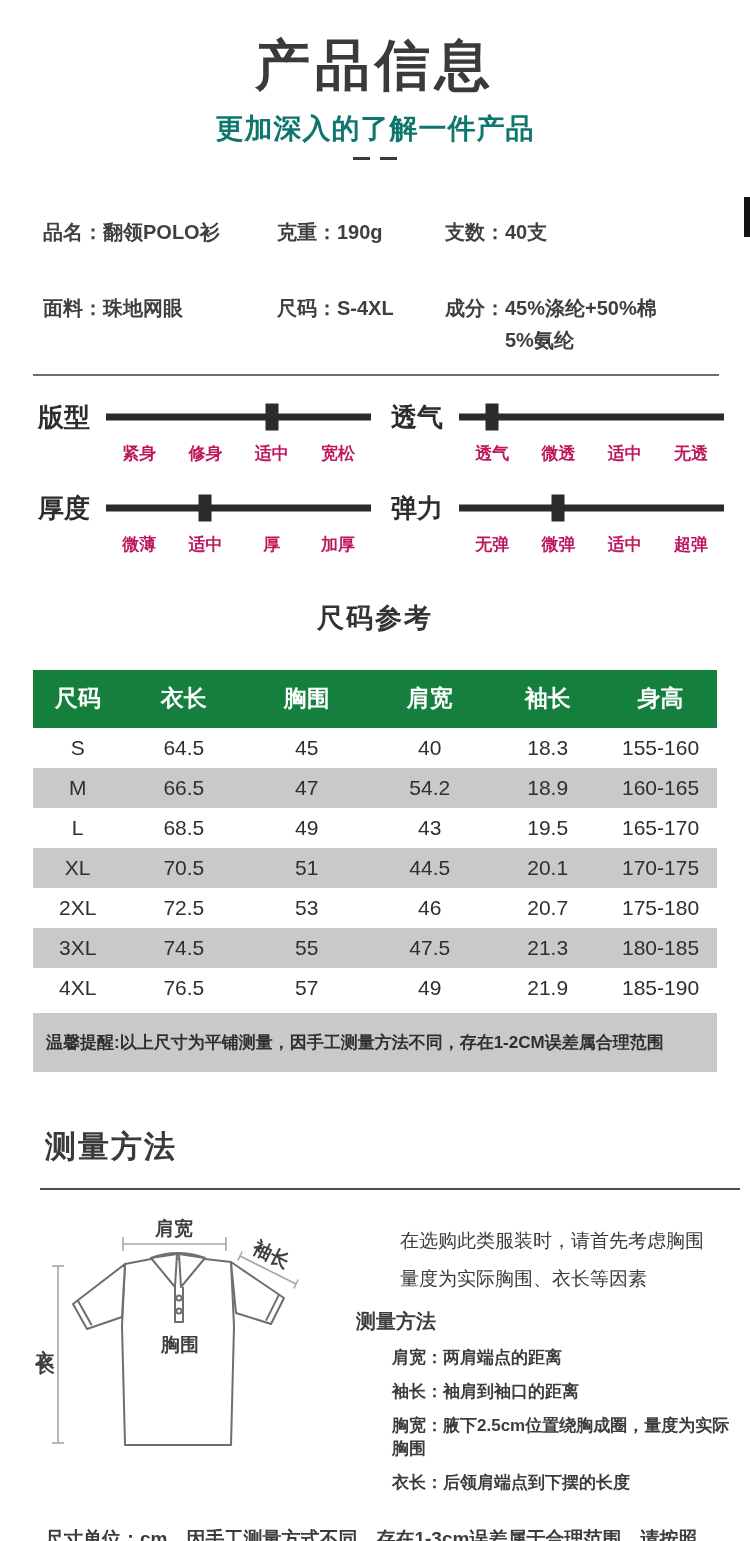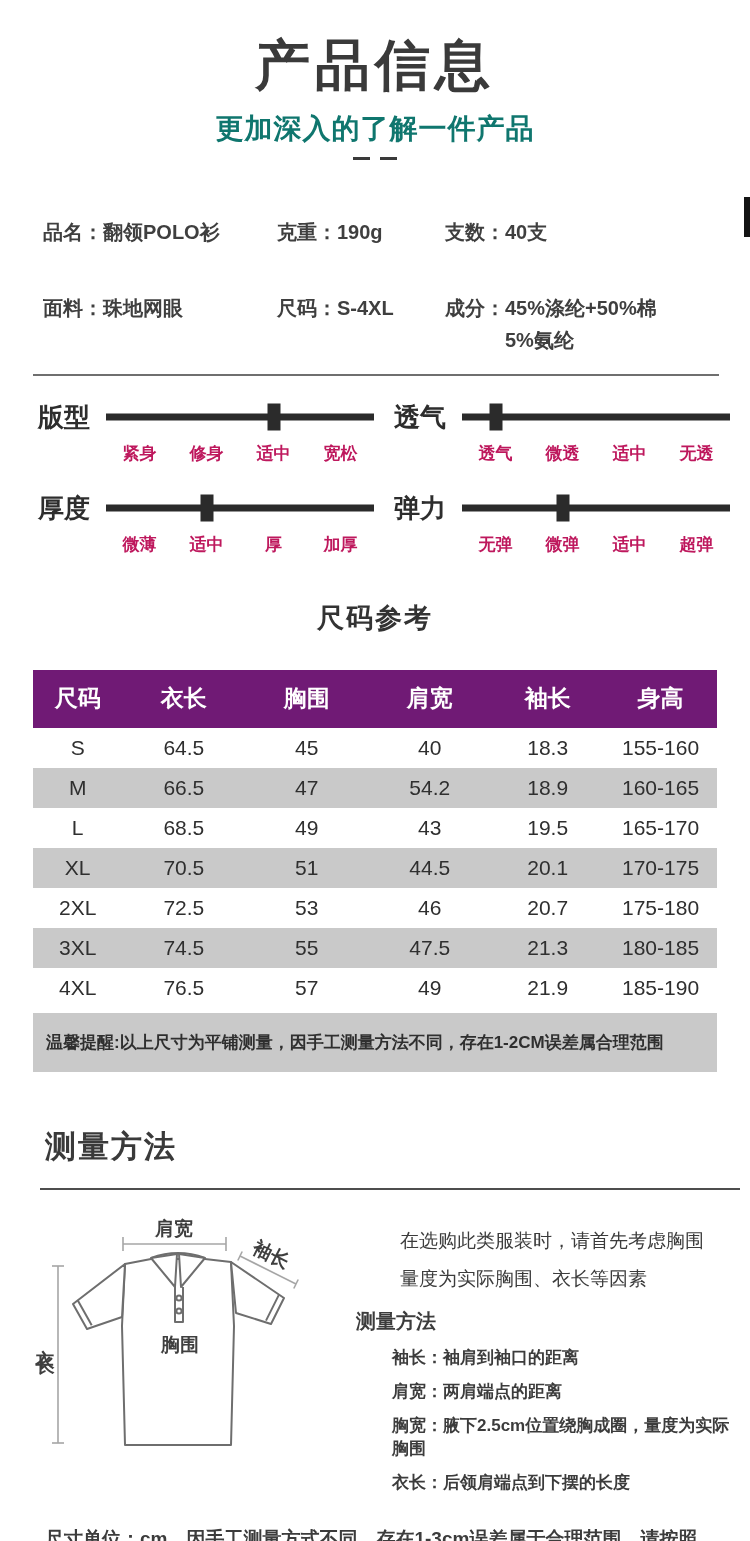--- a/index.html
+++ b/index.html
@@ -21,34 +21,34 @@
   .info-row{display:flex;align-items:flex-start;}
   .info-row + .info-row{margin-top:44px;}
   .info-cell{font-size:20px;font-weight:600;color:#3f3f3f;line-height:32px;white-space:nowrap;}
   .c1{width:234px;flex:0 0 auto;}
   .c2{width:168px;flex:0 0 auto;}
   .c3{flex:1;}
   .info-value-lines{display:inline-block;vertical-align:top;white-space:normal;}
   .divider{margin:18px 31px 0 33px;height:2px;background:#6f6f6f;}
 
   
-  .sliders{margin-top:24px;padding:0 20px 0 38px;display:grid;
+  .sliders{margin-top:24px;padding:0 26px 0 38px;display:grid;
            grid-template-columns:1fr 1fr;column-gap:20px;row-gap:26px;}
   .slider-top{display:flex;align-items:center;}
   .slider-label{flex:0 0 60px;font-size:26px;font-weight:700;color:#2d2d2d;}
   .slider-track-wrap{flex:1;position:relative;height:28px;margin-left:8px;}
   .slider-track{position:absolute;left:0;right:0;top:50%;transform:translateY(-50%);height:7px;background:#2b2b2b;}
   .slider-marker{position:absolute;top:50%;transform:translate(-50%,-50%);width:13px;height:27px;background:#2b2b2b;}
   .slider-opts{display:grid;grid-template-columns:repeat(4,1fr);margin-left:68px;margin-top:7px;}
   .slider-opt{text-align:center;font-size:17px;font-weight:600;color:#be185d;}
 
   
   .size-title{margin-top:44px;text-align:center;font-size:27px;font-weight:600;color:#333;letter-spacing:2px;}
   table.size-table{margin:34px 33px 0;width:684px;border-collapse:collapse;table-layout:fixed;}
-  .size-table th{background:#701a75;color:#fff;font-size:23px;font-weight:600;height:56px;text-align:center;}
+  .size-table th{background:#15803d;color:#fff;font-size:23px;font-weight:600;height:56px;text-align:center;}
   .size-table td{height:38px;font-size:21px;color:#2f2f2f;text-align:center;font-weight:500;}
   .size-table tr.alt td{background:#c9c9c9;}
   .size-note{margin:5px 33px 0;background:#c9c9c9;padding:18px 13px;font-size:17px;font-weight:600;color:#2f2f2f;}
 
   
   .measure{margin-top:54px;}
   .measure-h{padding-left:45px;font-size:31px;font-weight:700;color:#3a3a3a;letter-spacing:2px;}
   .measure-underline{margin:20px 10px 0 40px;height:2px;background:#4d4d4d;}
   .measure-body{display:flex;margin-top:26px;}
   .diagram{position:relative;flex:0 0 310px;width:310px;height:252px;margin-left:28px;}
@@ -291,24 +291,24 @@
         <div class="diag-label lab-sleeve">袖长</div>
         <div class="diag-label lab-chest">胸围</div>
         <div class="diag-label lab-length">衣长</div>
       </div>
 
       <div class="tips">
         <div class="tip-line">在选购此类服装时，请首先考虑胸围</div>
         <div class="tip-line">量度为实际胸围、衣长等因素</div>
         <div class="method-h">测量方法</div>
         <div class="method-item">
+          <span>肩宽：</span><span>两肩端点的距离</span>
+        </div>
+        <div class="method-item">
           <span>袖长：</span><span>袖肩到袖口的距离</span>
-        </div>
-        <div class="method-item">
-          <span>肩宽：</span><span>两肩端点的距离</span>
         </div>
         <div class="method-item">
           <span>胸宽：</span><span>腋下2.5cm位置绕胸成圈，量度为实际胸围</span>
         </div>
         <div class="method-item">
           <span>衣长：</span><span>后领肩端点到下摆的长度</span>
         </div>
       </div>
     </div>
 

